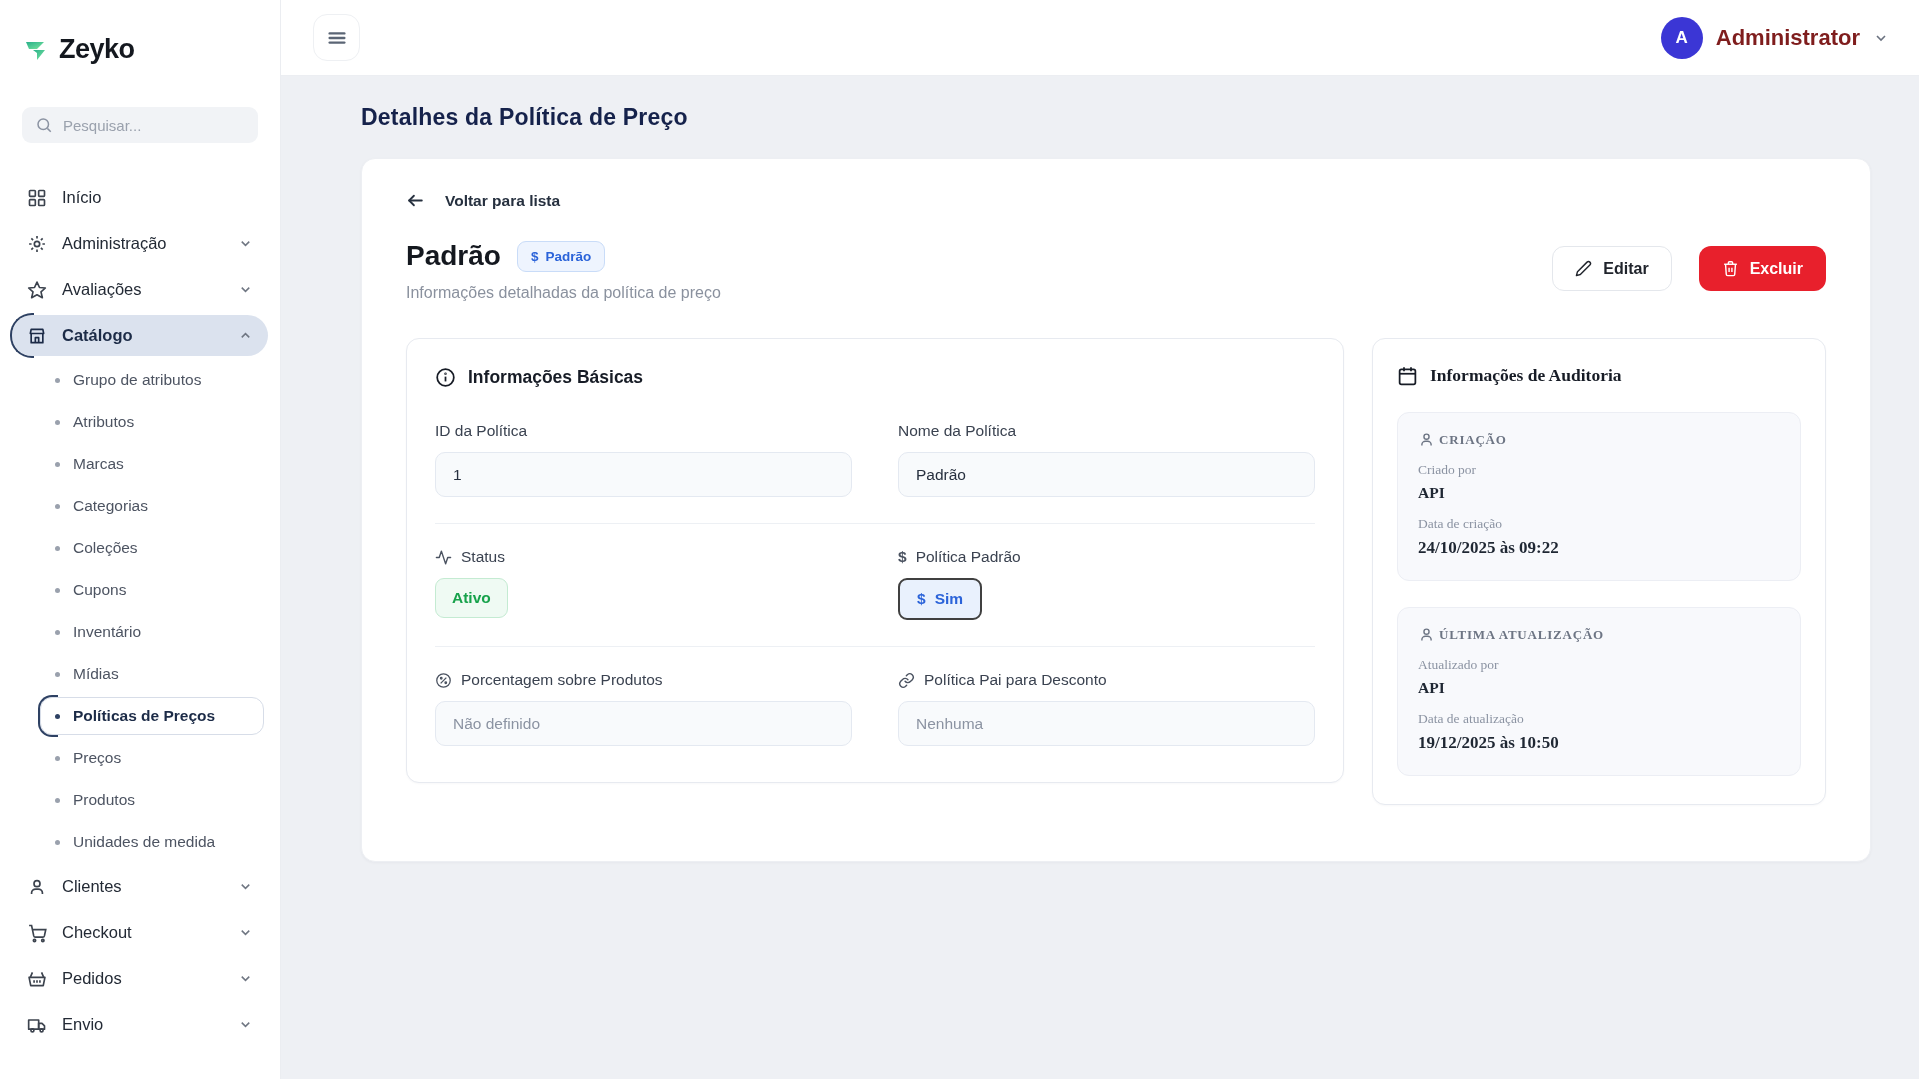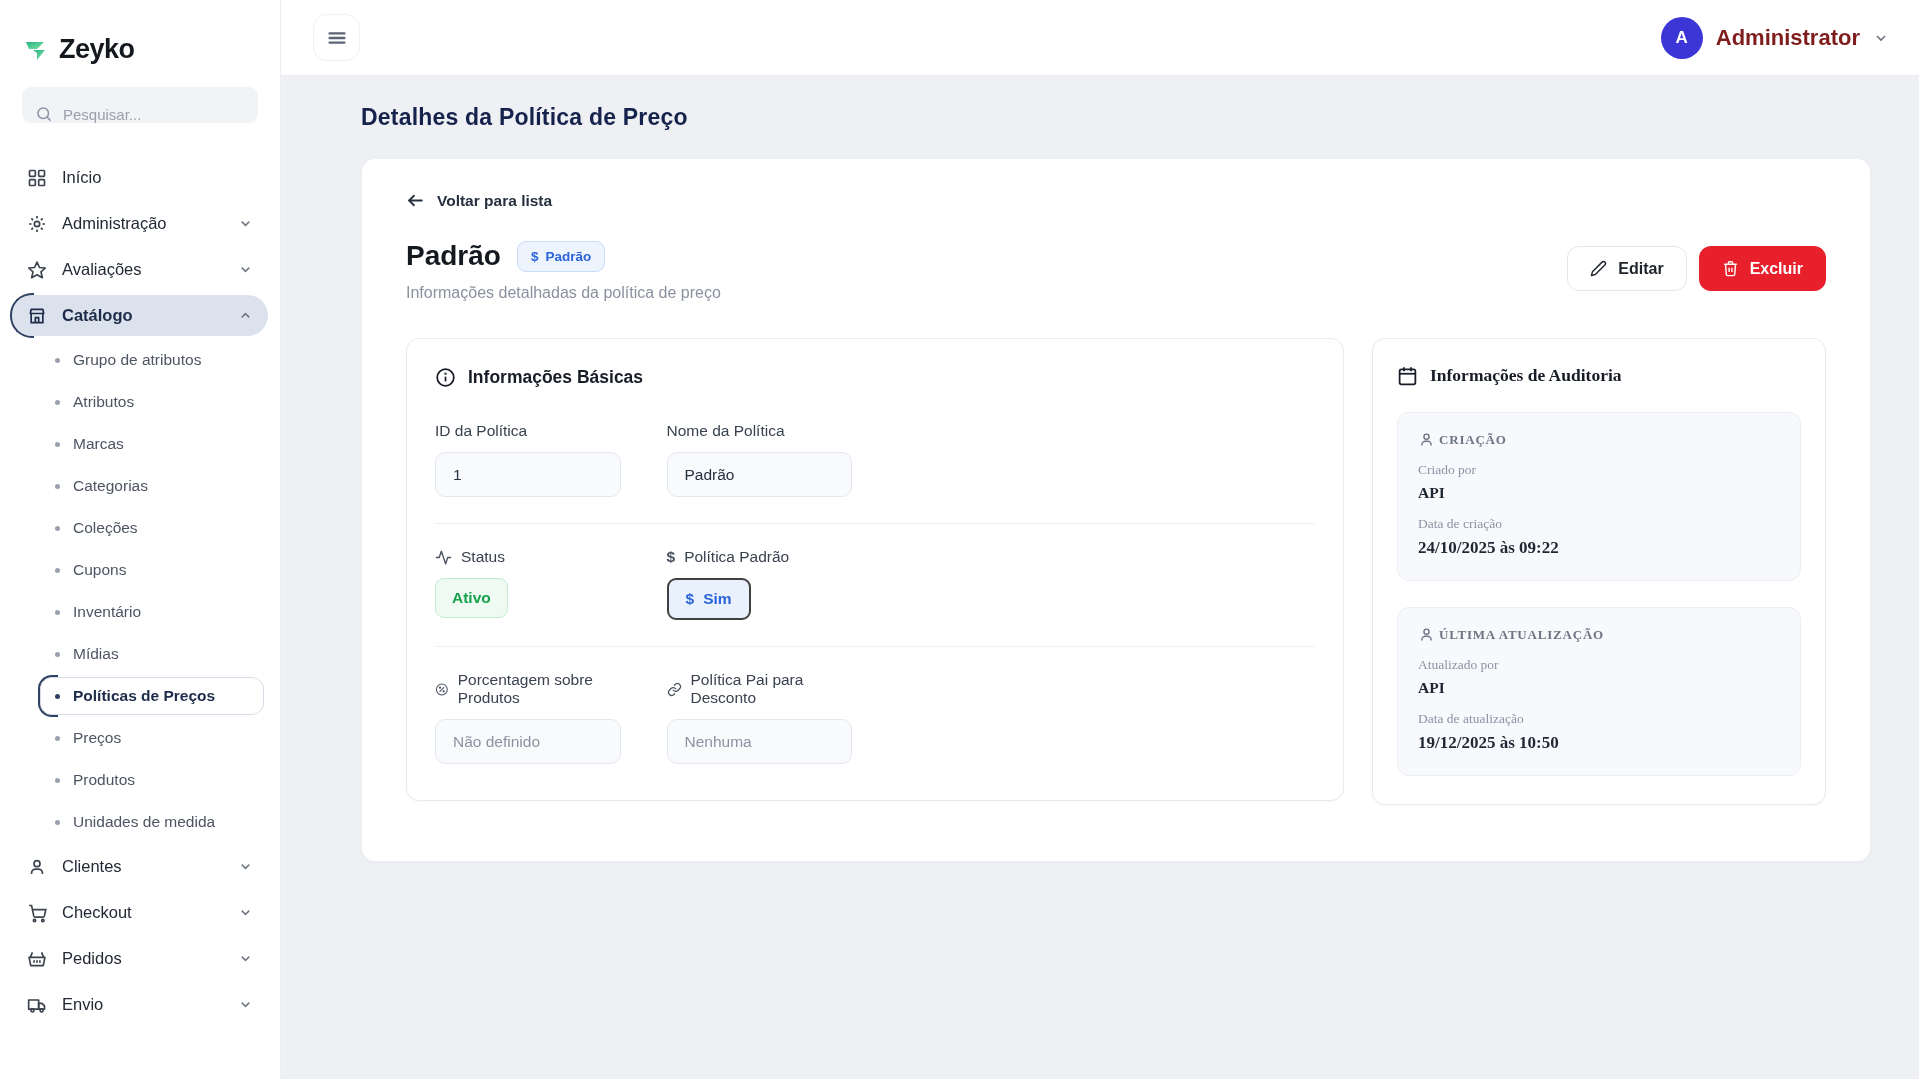--- a/index.html
+++ b/index.html
@@ -16,25 +16,25 @@
   .sidebar {
     width:281px; min-width:281px; height:100%;
     background:#ffffff;
     border-right:1px solid #ebedf1;
     padding-top:34px;
     overflow:hidden;
   }
   .logo-row { display:flex; align-items:center; gap:9px; padding:0 24px; }
   .logo-text { font-size:27px; font-weight:700; color:#14181f; letter-spacing:-0.5px; }
   .search-box {
-    margin:22px 22px 0 22px;
+    margin:42px 22px 0 22px;
     height:36px;
     background:#f1f3f6;
     border-radius:9px;
-    display:flex; align-items:flex-end; gap:10px;
+    display:flex; align-items:center; gap:10px;
     padding:0 13px;
     color:#9aa1ad;
   }
   .search-box span { font-size:15px; color:#9aa1ad; }
   .nav { margin-top:34px; list-style:none; }
   .nav-item {
     display:flex; align-items:center; gap:15px;
     height:41px; margin:5px 12px;
     padding:0 15px;
     border-radius:22px;
@@ -101,35 +101,35 @@
   .page-title { font-size:23px; font-weight:700; color:#15224b; letter-spacing:0.2px; }
 
   .outer-card {
     margin-top:27px;
     background:#ffffff;
     border:1px solid #edeff3;
     border-radius:14px;
     box-shadow:0 1px 3px rgba(20,30,60,.04);
     padding:32px 44px 56px 44px;
   }
-  .back-link { display:inline-flex; align-items:center; gap:12px; font-size:15.5px; font-weight:700; color:#26303f; cursor:pointer; }
+  .back-link { display:inline-flex; align-items:center; gap:20px; font-size:15.5px; font-weight:700; color:#26303f; cursor:pointer; }
 
   .head-row { display:flex; align-items:flex-start; margin-top:26px; }
   .head-left {}
   .heading-line { display:flex; align-items:center; gap:16px; }
   .big-heading { font-size:28px; font-weight:700; color:#14181f; }
   .badge-blue {
     display:inline-flex; align-items:center; gap:7px;
     background:#eef4fe; border:1px solid #c9dcf8; color:#2b63d9;
     font-size:13.5px; font-weight:700;
     padding:7px 13px; border-radius:9px;
   }
   .dollar-icon::before { content:"$"; font-weight:700; }
   .subtitle { margin-top:12px; font-size:16px; color:#8a919e; }
-  .head-actions { margin-left:auto; display:flex; gap:12px; padding-top:6px; }
+  .head-actions { margin-left:auto; display:flex; gap:27px; padding-top:6px; }
   .btn {
     display:inline-flex; align-items:center; gap:11px;
     height:45px; padding:0 22px;
     border-radius:12px; font-size:16px; font-weight:700;
     cursor:pointer; border:1px solid transparent;
     font-family:"Liberation Sans", sans-serif;
   }
   .btn-edit { background:#ffffff; border:1px solid #e4e7ec; color:#20242c; }
   .btn-delete { background:#e8202c; color:#ffffff; }
 
@@ -140,21 +140,21 @@
     border-radius:13px;
     box-shadow:0 1px 2px rgba(20,30,60,.03);
   }
   .card-basic { flex:1; padding:28px 28px 36px 28px; }
   .card-audit { width:454px; min-width:454px; padding:26px 24px 28px 24px;font-family:Liberation Serif, serif; }
   .card-head { display:flex; align-items:center; gap:12px; font-size:17.5px; font-weight:700; color:#171c26; }
 
   .fields {
     margin-top:34px;
     display:grid;
-    grid-template-columns:1fr 1fr 1fr 1fr;
+    grid-template-columns:1fr 1fr;
     column-gap:46px;
   }
   .f-label { font-size:15.5px; color:#3a4250; display:flex; align-items:center; gap:9px; margin-bottom:12px; }
   .f-label .lico { color:#4a5260; }
   .input-box {
     height:45px;
     background:#f8fafc;
     border:1px solid #e4e9f1;
     border-radius:10px;
     display:flex; align-items:center;

